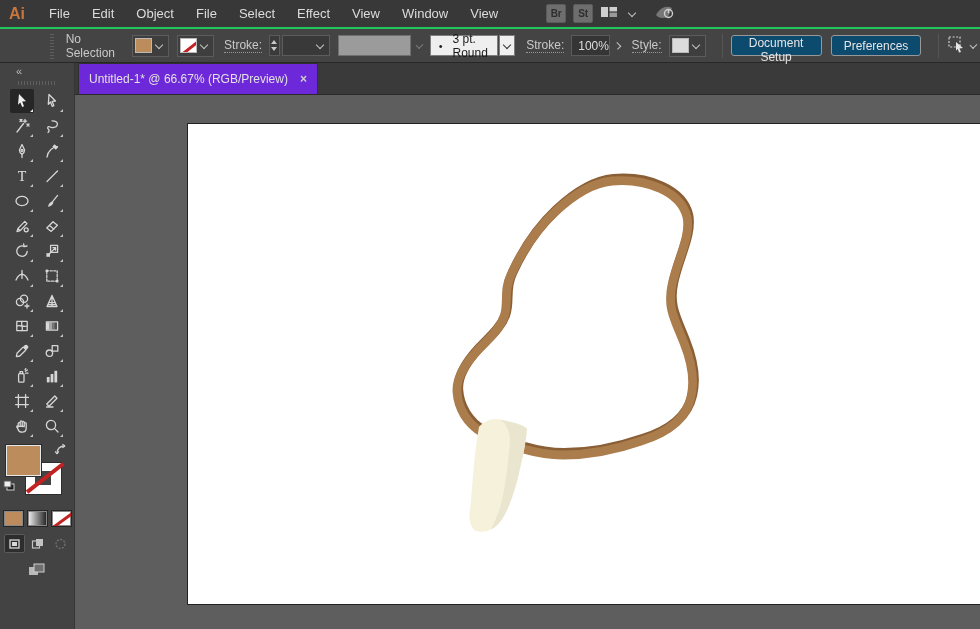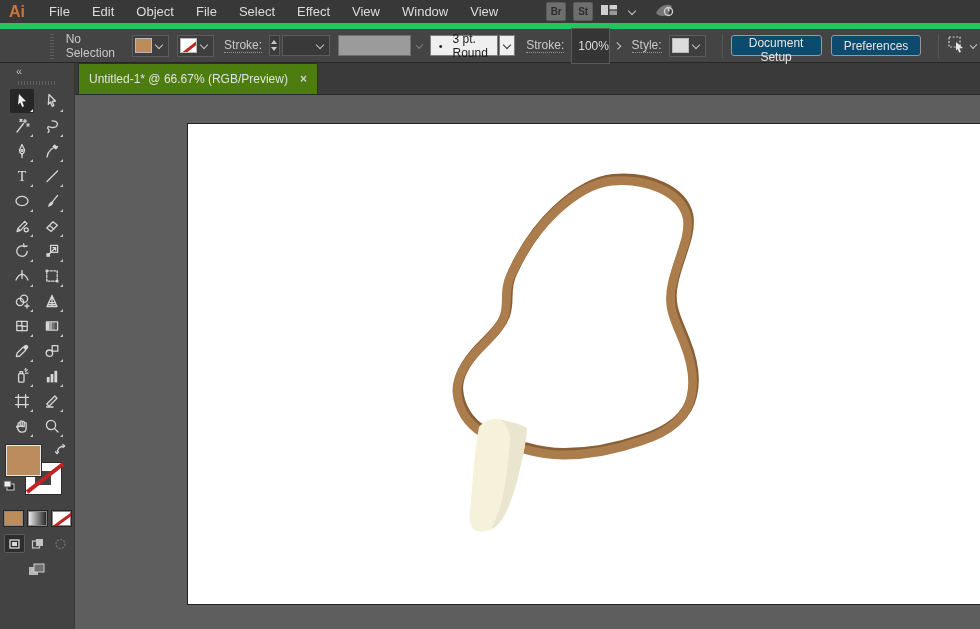--- a/index.html
+++ b/index.html
@@ -1,21 +1,21 @@
 <!DOCTYPE html>
 <html><head>
 <meta charset="utf-8">
 <style>
   * { margin:0; padding:0; box-sizing:border-box; }
   html,body { width:980px; height:629px; overflow:hidden; background:#3a3a3a;
               font-family:"Liberation Sans", sans-serif; }
   .app { position:relative; width:980px; height:629px; color:#ddd; font-size:12px; }
 
   
-  .menubar { height:29px; background:#383838; display:flex; align-items:center; border-bottom:6px solid #22c55e; }
+  .menubar { height:29px; background:#383838; display:flex; align-items:center; border-bottom:2px solid #22c55e; }
   .ai-logo { color:#c8763e; font-weight:bold; font-size:16px; margin:0 13px 0 9px; }
   .menus { display:flex; height:100%; align-items:center; }
   .menu-item { padding:0 11px; color:#dcdcdc; font-size:13px; cursor:default; }
   .appbar-right { display:flex; align-items:center; margin-left:37px; gap:7px; }
   .mini-btn { width:20px; height:19px; background:#6e6e6e; border:1px solid #5b5b5b; border-radius:2px;
               color:#2e2e2e; font-size:10px; font-weight:bold; display:flex; align-items:center; justify-content:center; }
   .chev { display:inline-block; width:6px; height:6px; border-right:1.6px solid #c4c4c4;
           border-bottom:1.6px solid #c4c4c4; transform:rotate(45deg); margin:0 4px 2px 4px; }
   .chev.dark { border-color:#333; } .chev.dim { border-color:#7c7c7c; }
 
@@ -34,21 +34,21 @@
   .stepper { width:14px; height:21px; background:#3a3a3a; border:1px solid #5a5a5a; display:flex;
              flex-direction:column; align-items:center; justify-content:center; gap:3px; margin-right:2px; }
   .tri-up { width:0; height:0; border-left:3.5px solid transparent; border-right:3.5px solid transparent; border-bottom:4px solid #c9c9c9; }
   .tri-dn { width:0; height:0; border-left:3.5px solid transparent; border-right:3.5px solid transparent; border-top:4px solid #c9c9c9; }
   .combo.dark { background:#393939; width:64px; height:21px; justify-content:flex-end; }
   .combo.disabledc { background:#9b9b9b; border-color:#6f6f6f; width:98px; height:21px; margin-right:2px; }
   .combo.light { background:#efefef; color:#1a1a1a; height:21px; width:92px; border-color:#7d7d7d; margin-right:1px; }
   .combo.light .dot { margin:0 10px 0 6px; font-size:11px; }
   .chevbox-light { background:#efefef; border:1px solid #7d7d7d; height:21px; width:17px;
                    display:flex; align-items:center; justify-content:center; margin-right:9px; }
-  .field { width:46px; height:36px; background:#353535; border:1px solid #5a5a5a; color:#ddd;
+  .field { width:46px; height:21px; background:#353535; border:1px solid #5a5a5a; color:#ddd;
            display:flex; align-items:center; padding-left:6px; margin-right:1px; }
   .arrow-right { display:inline-block; width:6px; height:6px; border-right:1.6px solid #c4c4c4;
                  border-bottom:1.6px solid #c4c4c4; transform:rotate(-45deg); margin:0 10px 0 4px; }
   .vsep { width:1px; height:24px; background:#333; border-right:1px solid #555; margin:0 8px; }
   .cb-btn { height:21px; border:1px solid #989898; border-radius:3px; background:#0c4a6e; color:#e5e5e5;
             font-size:12px; padding:0 12px; margin-right:9px; font-family:"Liberation Sans",sans-serif; }
 
   
   .main { display:flex; height:566px; }
   .toolbar { width:75px; background:#434343; border-right:1px solid #363636; position:relative; }
@@ -79,21 +79,21 @@
   .sw-none::after { content:""; position:absolute; left:-4px; top:7px; width:32px; height:2.5px;
                     background:#c32222; transform:rotate(-36deg); }
   .drawmodes { display:flex; justify-content:center; gap:2px; margin-top:7px; }
   .dm { width:21px; height:19px; display:flex; align-items:center; justify-content:center; border-radius:2px; }
   .dm.active { background:#2d2d2d; box-shadow:inset 0 0 0 1px #5c5c5c; }
   .dm.dim svg { opacity:.35; }
   .screenmode { display:flex; justify-content:center; margin-top:9px; }
 
   .right { flex:1; display:flex; flex-direction:column; }
   .tabbar { height:32px; background:#3a3a3a; border-bottom:1px solid #2a2a2a; display:flex; align-items:flex-end; }
-  .tab { height:31px; background:#4d7c0f; border-radius:2px 2px 0 0; margin-left:3px; display:flex;
+  .tab { height:31px; background:#6d28d9; border-radius:2px 2px 0 0; margin-left:3px; display:flex;
          align-items:center; padding:0 10px; color:#e2e2e2; font-size:12px; border:1px solid #2f2f2f; border-bottom:none; }
   .tab-close { margin-left:12px; color:#cfcfcf; font-size:12px; font-weight:bold; }
 
   .canvas { flex:1; position:relative; background:#5e5e5e; overflow:hidden; }
   .artboard { position:absolute; left:113px; top:29px; width:900px; height:480px; background:#fff;
               box-shadow:0 0 0 1px #222; }
   .artwork { position:absolute; left:0; top:0; pointer-events:none; }
 </style>
 </head>
 <body>

